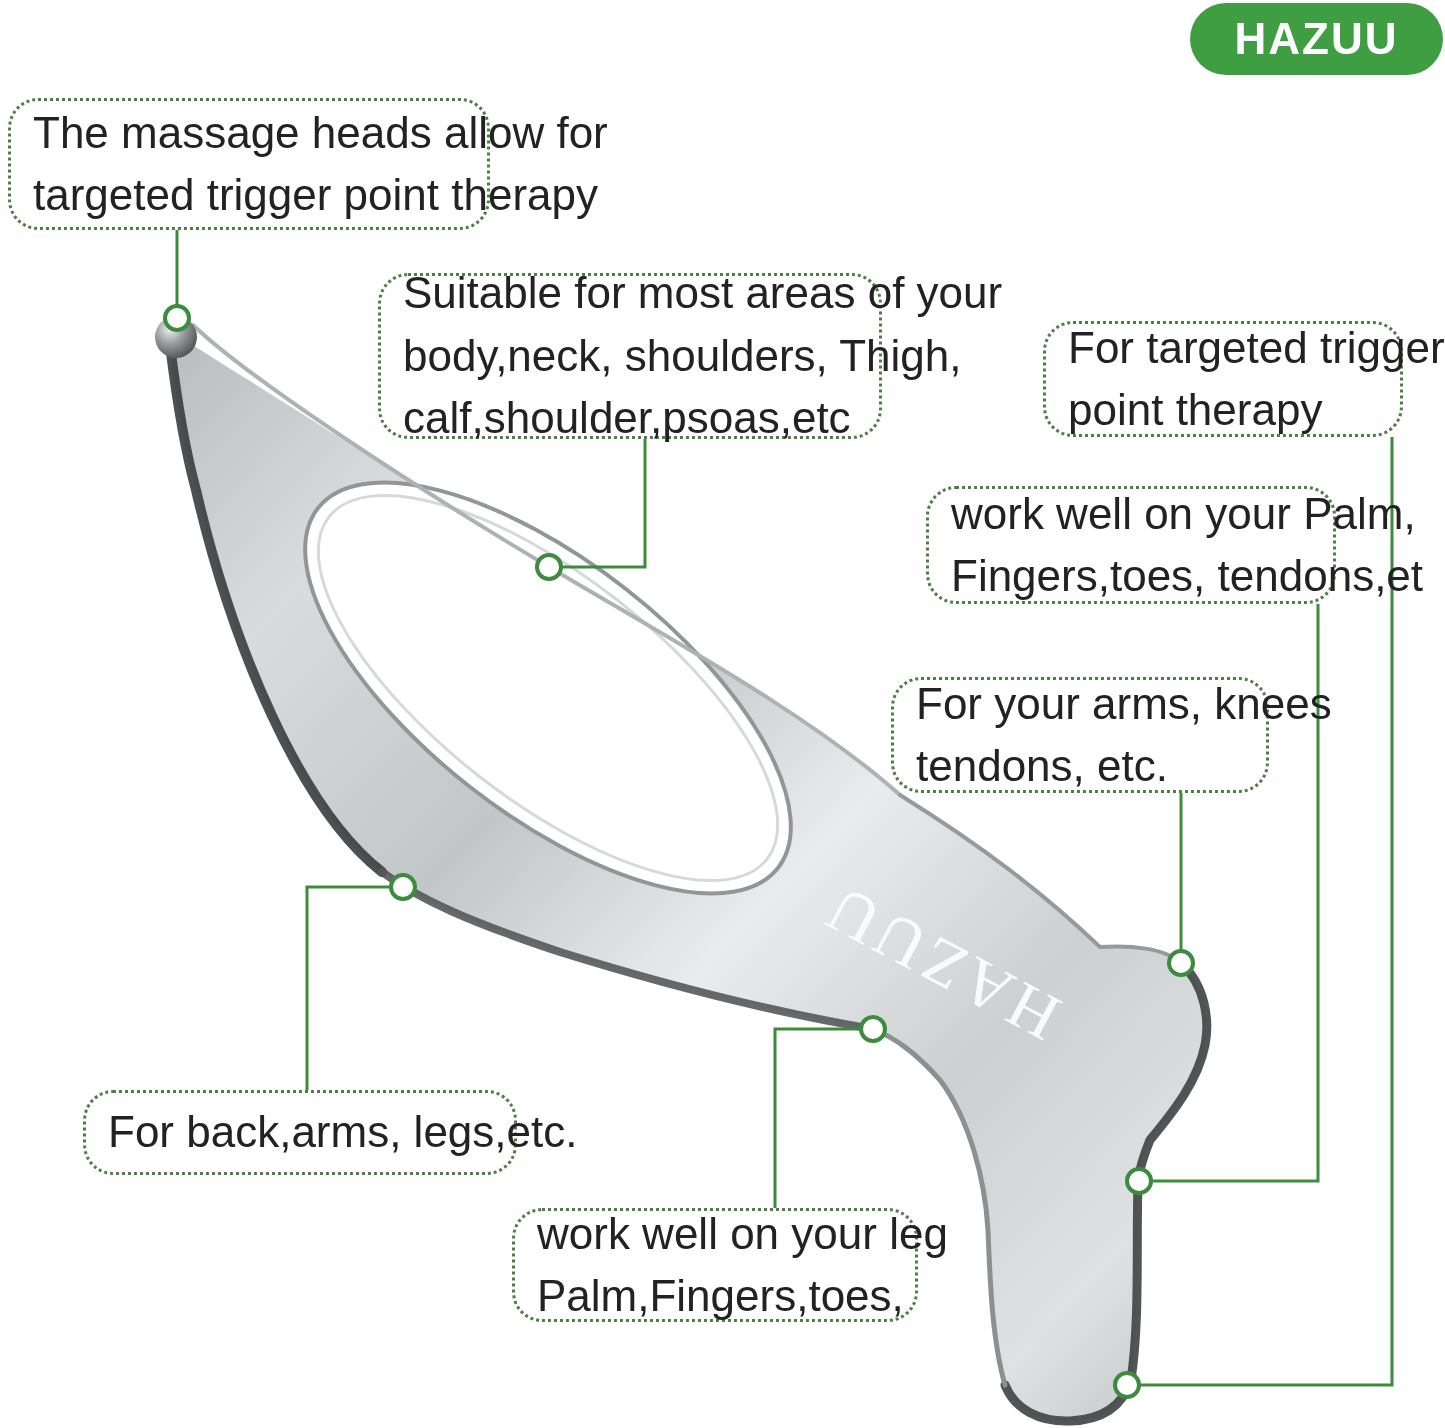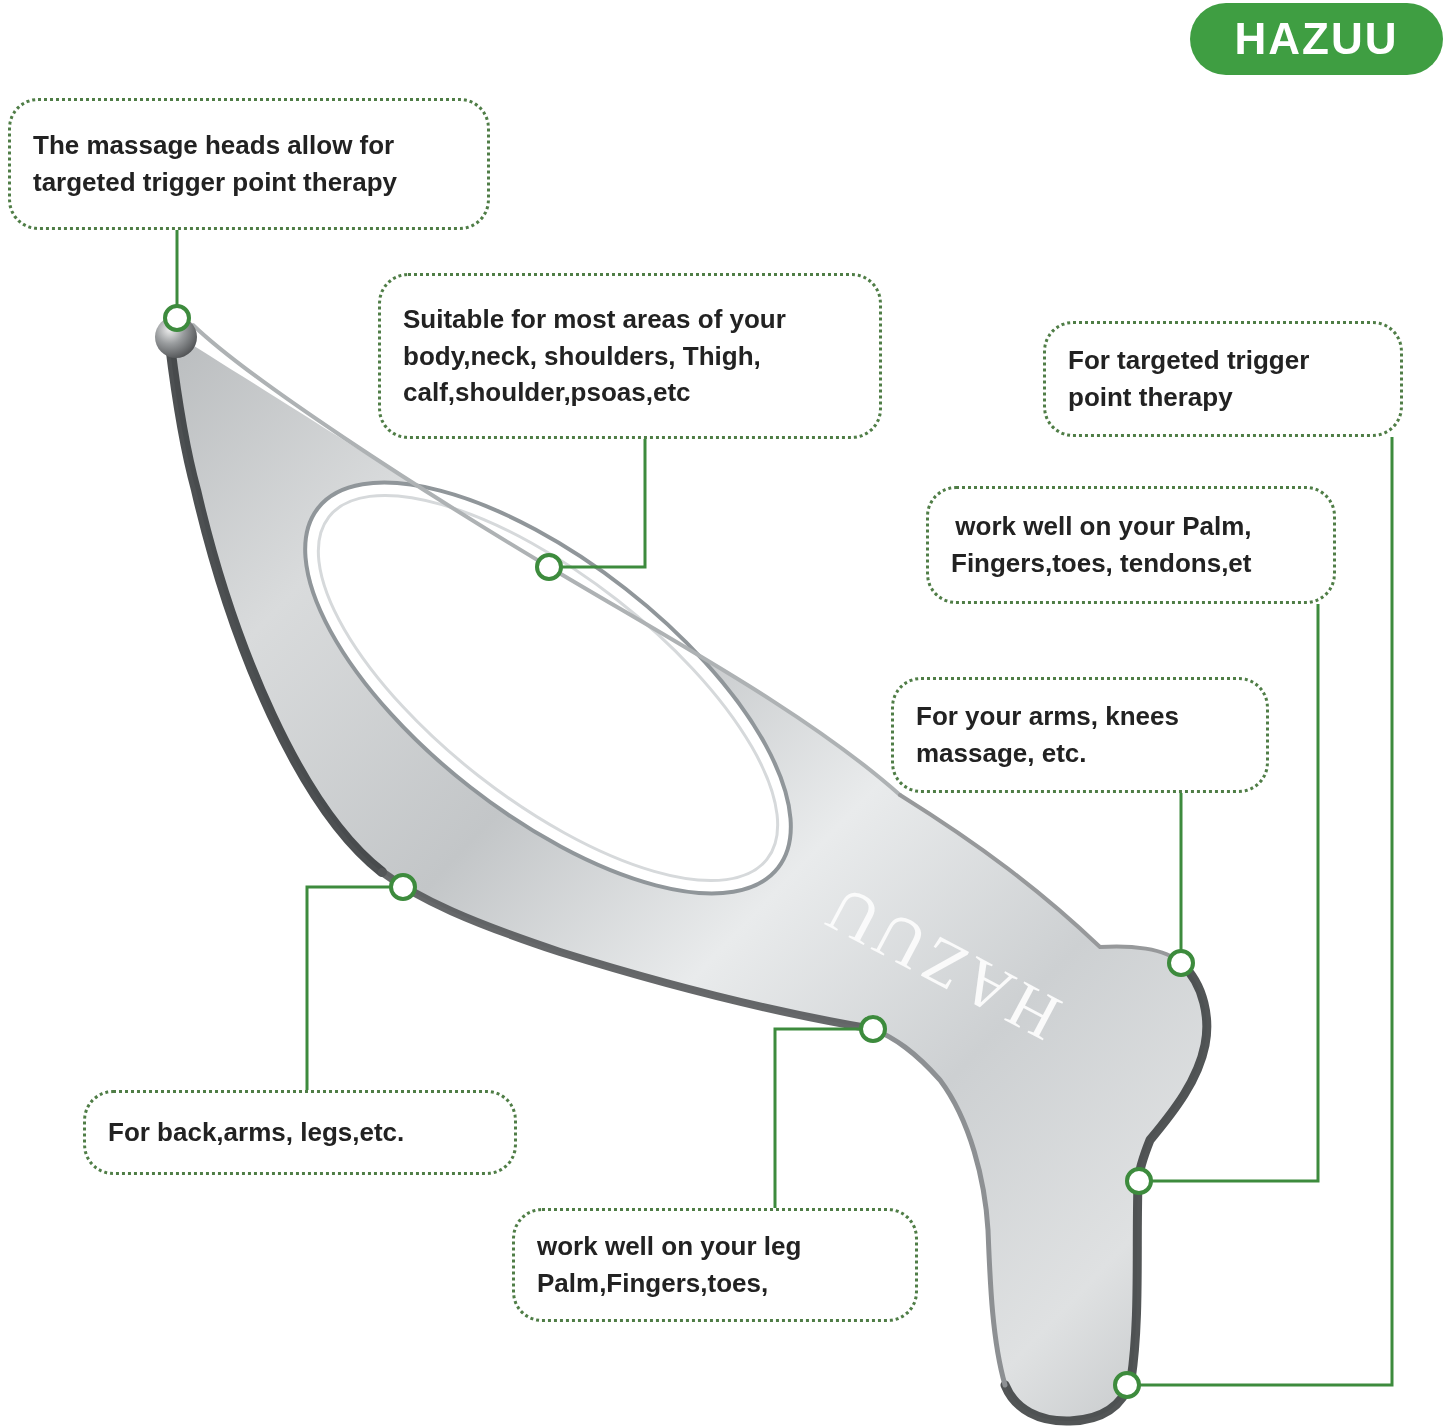--- a/index.html
+++ b/index.html
@@ -22,28 +22,28 @@
     color:#ffffff;font-weight:bold;font-size:44px;letter-spacing:2px;
   }
   .title{
     position:absolute;left:505px;top:88px;width:940px;
     text-align:center;color:var(--title-text);
     font-weight:bold;font-size:52px;letter-spacing:-1px;white-space:nowrap;
   }
   .callout{
     position:absolute;border:3px dotted var(--callout-border-green);
     border-radius:30px;color:var(--callout-text);
-    font-size:26px;line-height:1.42;white-space:pre;
+    font-size:44px;line-height:1.42;white-space:pre;
     display:flex;align-items:center;box-sizing:border-box;
-    padding:10px 22px;background:transparent;font-weight:bold;
+    padding:10px 22px;background:transparent;
   }
   .co-massage   {left:8px;   top:98px;   width:482px; height:132px;}
   .co-suitable  {left:378px; top:273px;  width:504px; height:166px;}
   .co-trigger   {left:1043px;top:321px;  width:360px; height:116px;}
-  .co-palm      {left:926px; top:486px;  width:410px; height:118px;text-align:right;}
+  .co-palm      {left:926px; top:486px;  width:410px; height:118px;}
   .co-arms      {left:891px; top:677px;  width:378px; height:116px;}
   .co-back      {left:83px;  top:1090px; width:434px; height:85px;text-align:right;}
   .co-leg       {left:512px; top:1208px; width:406px; height:114px;}
   .conn{fill:none;stroke:var(--line-green);stroke-width:3;}
   .dot{fill:#ffffff;stroke:var(--line-green);stroke-width:4;}
 </style>
 </head>
 <body>
 
 <div class="stage">
@@ -134,18 +134,18 @@
   <div class="callout co-massage">The massage heads allow for
 targeted trigger point therapy</div>
   <div class="callout co-trigger">For targeted trigger
 point therapy</div>
   <div class="callout co-suitable">Suitable for most areas of your
 body,neck, shoulders, Thigh,
 calf,shoulder,psoas,etc</div>
   <div class="callout co-palm">work well on your Palm,
 Fingers,toes, tendons,et</div>
   <div class="callout co-arms">For your arms, knees
-massage, etc.</div>
+tendons, etc.</div>
   <div class="callout co-back">For back,arms, legs,etc.</div>
   <div class="callout co-leg">work well on your leg
 Palm,Fingers,toes,</div>
 
 </div>
 
 </body></html>

